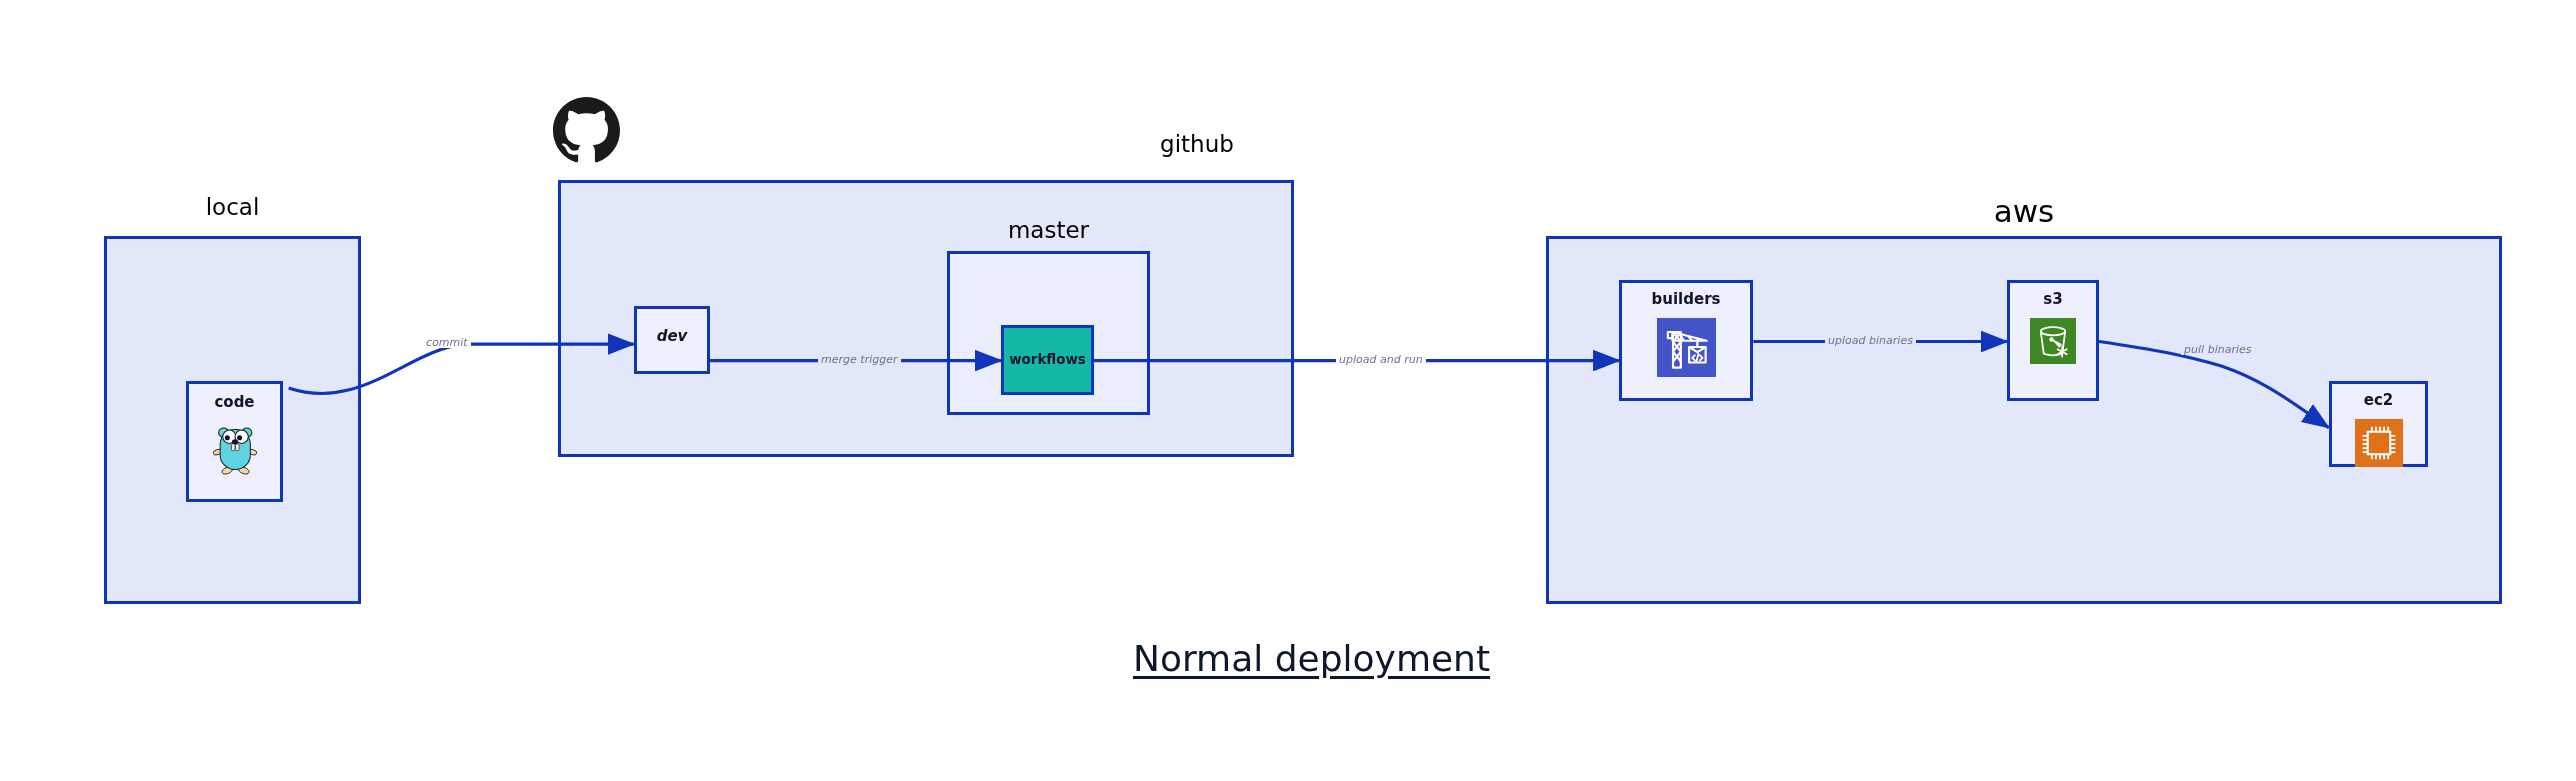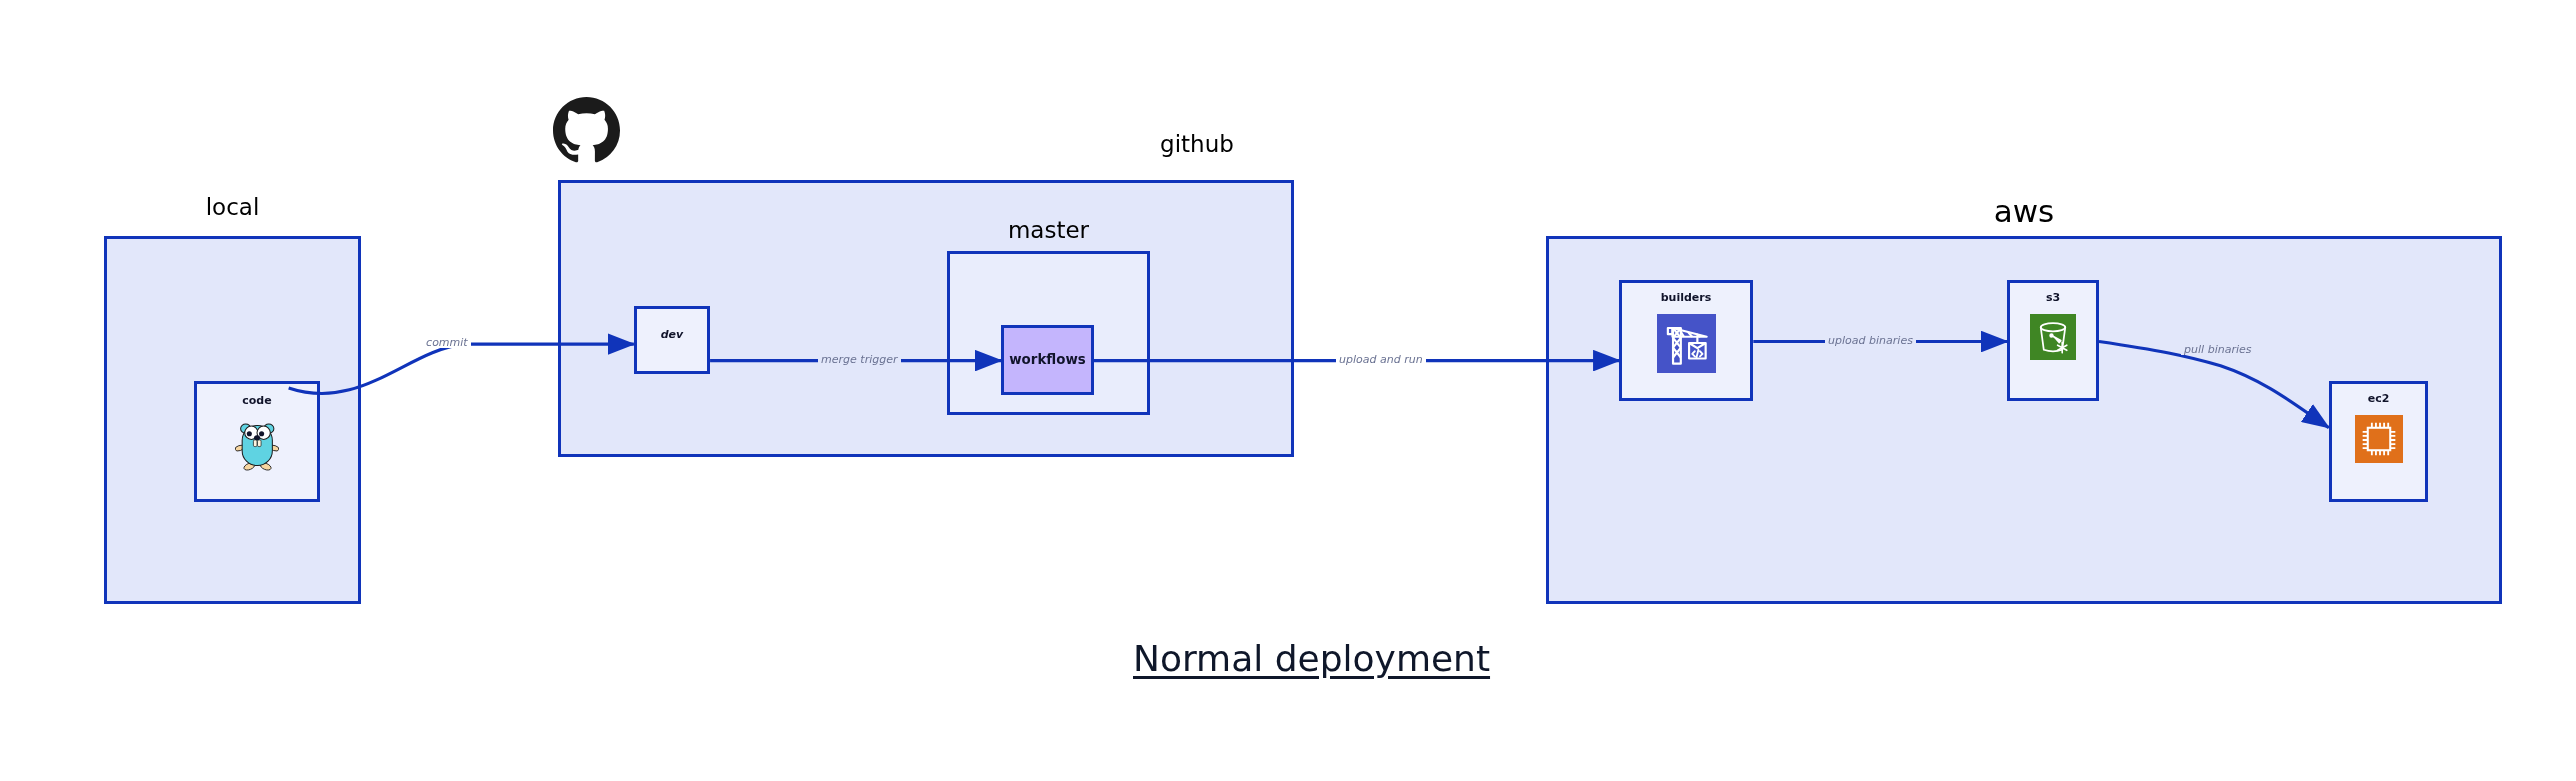--- a/index.html
+++ b/index.html
@@ -43,21 +43,21 @@
     background: #eef1fd;
     border: 3.6px solid #1034ba;
     box-sizing: border-box;
     display: flex;
     flex-direction: column;
     align-items: center;
   }
   .node-label {
     color: #11142b;
     font-weight: 700;
-    font-size: 11px;
+    font-size: 15px;
     line-height: 1;
     margin-top: 11.3px;
     white-space: nowrap;
   }
   .node-icon {
     margin-top: 10.3px;
     display: block;
   }
   
   .edge-label {
@@ -98,21 +98,21 @@
 </style>
 </head>
 <body>
 
 <div id="canvas">
 
   <div class="group-label" style="left:104px; top:196px; width:257px; text-align:center; font-size:23px;">local</div>
 
   <div class="group" style="left:104px; top:236px; width:257px; height:368px;"></div>
 
-  <div class="node" style="left:194px; top:381px; width:126px; height:121px;">
+  <div class="node" style="left:186px; top:381px; width:97px; height:121px;">
     <span class="node-label">code</span>
     <span class="node-icon">
       <svg width="44" height="54" viewBox="0 0 86 104">
 
         <ellipse cx="28" cy="96" rx="11" ry="6" fill="#f6d5a0" stroke="#1b1b1b" stroke-width="1.6" transform="rotate(-22 28 96)"></ellipse>
         <ellipse cx="60" cy="96" rx="11" ry="6" fill="#f6d5a0" stroke="#1b1b1b" stroke-width="1.6" transform="rotate(22 60 96)"></ellipse>
 
         <ellipse cx="9" cy="60" rx="9" ry="5" fill="#f6d5a0" stroke="#1b1b1b" stroke-width="1.6" transform="rotate(-18 9 60)"></ellipse>
         <ellipse cx="77" cy="60" rx="9" ry="5" fill="#f6d5a0" stroke="#1b1b1b" stroke-width="1.6" transform="rotate(18 77 60)"></ellipse>
 
@@ -150,21 +150,21 @@
   <div class="group" style="left:558px; top:180px; width:736px; height:277px;"></div>
 
   <div class="group-label" style="left:947px; top:219px; width:203px; text-align:center; font-size:23px;">master</div>
 
   <div class="group sub" style="left:947px; top:251px; width:203px; height:164px;"></div>
 
   <div class="node" style="left:634px; top:306px; width:76px; height:68px;">
     <span class="node-label" style="margin-top:20px;font-style:italic;">dev</span>
   </div>
 
-  <div class="node" style="left:1001px; top:325px; width:93px; height:70px; background:#c4b5fd;">
+  <div class="node" style="left:1001px; top:325px; width:93px; height:70px; background:#14b8a6;">
     <span class="node-label" style="margin-top:25px; font-size:13.4px;">workflows</span>
   </div>
 
   <div class="group-label" style="left:1546px; top:196px; width:956px; text-align:center; font-size:31px;">aws</div>
 
   <div class="group" style="left:1546px; top:236px; width:956px; height:368px;"></div>
 
   <div class="node" style="left:1619px; top:280px; width:134px; height:121px;">
     <span class="node-label" style="margin-top:9.3px;">builders</span>
     <span class="node-icon">
@@ -201,21 +201,21 @@
           <path d="M44 43 L62 53 L57 58 Z" fill="#ffffff" stroke="none"></path>
           <path d="M44 43 L60 52"></path>
         </g>
         <g stroke="#ffffff" stroke-width="3.2" stroke-linecap="round">
           <path d="M63 56 L63 76 M54 61 L72 71 M72 61 L54 71"></path>
         </g>
       </svg>
     </span>
   </div>
 
-  <div class="node" style="left:2329px; top:381px; width:99px; height:121px;">
+  <div class="node" style="left:2329px; top:381px; width:99px; height:86px;">
     <span class="node-label" style="margin-top:9.3px;">ec2</span>
     <span class="node-icon">
       <svg width="48" height="48" viewBox="0 0 94 94">
         <rect width="94" height="94" fill="#e0701a"></rect>
         <rect x="25" y="25" width="44" height="44" fill="none" stroke="#ffffff" stroke-width="4"></rect>
         <g stroke="#ffffff" stroke-width="3.6" stroke-linecap="butt">
           <path d="M33 25 L33 15 M41 25 L41 15 M49 25 L49 15 M57 25 L57 15 M65 25 L65 15"></path>
           <path d="M33 69 L33 79 M41 69 L41 79 M49 69 L49 79 M57 69 L57 79 M65 69 L65 79"></path>
           <path d="M25 33 L15 33 M25 41 L15 41 M25 49 L15 49 M25 57 L15 57 M25 65 L15 65"></path>
           <path d="M69 33 L79 33 M69 41 L79 41 M69 49 L79 49 M69 57 L79 57 M69 65 L79 65"></path>

